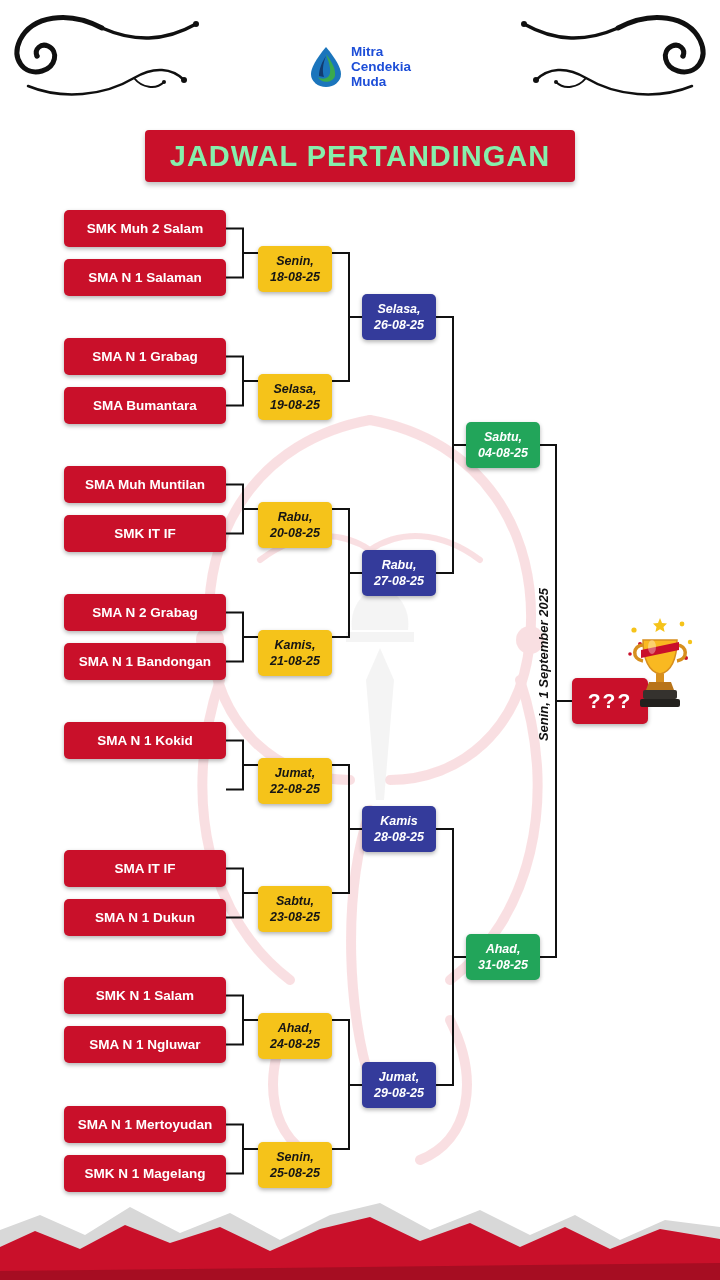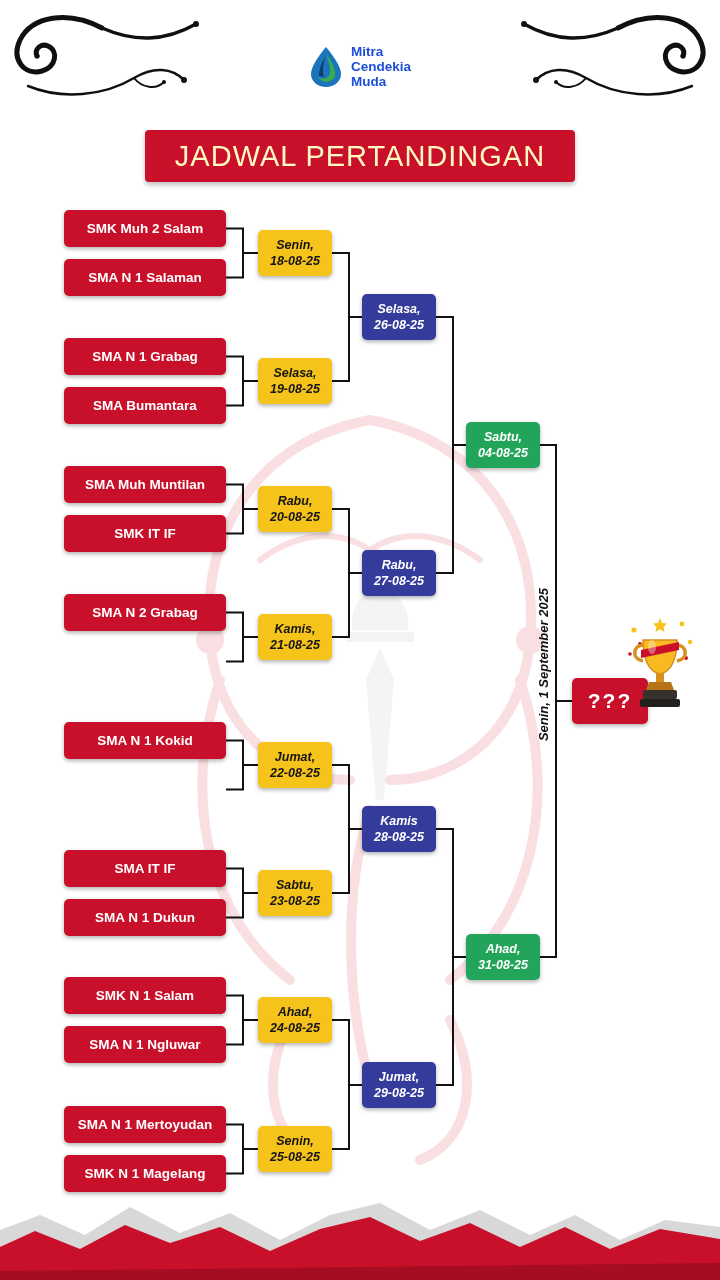--- a/index.html
+++ b/index.html
@@ -3,29 +3,29 @@
 <meta charset="utf-8">
 <style>
   html,body{margin:0;padding:0;}
   .page{position:relative;width:720px;height:1280px;background:#ffffff;overflow:hidden;
         font-family:"Liberation Sans", sans-serif;}
   .flourish{position:absolute;z-index:1;}
   .flourish.right{transform:scaleX(-1);}
   .logo{position:absolute;top:44px;left:50%;transform:translateX(-50%);display:flex;align-items:center;gap:8px;z-index:2;}
   .logo-text{color:#1d4ed8;font-weight:bold;font-size:13.5px;line-height:1.12;}
   .title-banner{position:absolute;left:145px;top:130px;width:430px;height:52px;background:var(--red);
-        color:#fef9c3;display:flex;align-items:center;justify-content:center;font-size:29px;font-weight:normal;
+        color:#86efac;display:flex;align-items:center;justify-content:center;font-size:29px;font-weight:bold;
         letter-spacing:1px;border-radius:4px;box-shadow:0 3px 5px rgba(0,0,0,.25);z-index:2;}
   .watermark{position:absolute;left:140px;top:380px;z-index:0;opacity:.16;}
   .connectors{position:absolute;left:0;top:0;z-index:1;pointer-events:none;}
   .box{position:absolute;display:flex;align-items:center;justify-content:center;border-radius:5px;
         box-shadow:0 2px 4px rgba(0,0,0,.30);z-index:2;text-align:right;}
   .team{left:64px;width:162px;height:37px;background:var(--red);color:#fff;font-size:13.5px;font-weight:bold;}
   .date{width:74px;height:46px;flex-direction:column;font-style:italic;font-size:12.5px;line-height:1.3;font-weight:bold;}
-  .r1{left:258px;background:var(--yellow);color:#151515;}
+  .r1{left:258px;background:var(--yellow);color:#151515;margin-top:16px;}
   .r2{left:362px;background:var(--blue);color:#fff;}
   .sf{left:466px;background:var(--green);color:#fff;}
   .fin{left:572px;top:678px;width:76px;height:46px;background:var(--red);color:#fff;font-size:21px;
         font-weight:bold;letter-spacing:2px;}
   .final-date{position:absolute;left:443px;top:657px;width:200px;text-align:center;transform:rotate(-90deg);
         font-style:italic;font-size:13px;font-weight:bold;color:#111;z-index:2;}
   .trophy{position:absolute;left:624px;top:614px;z-index:3;}
   .tear{position:absolute;left:0;bottom:0;z-index:4;}
 </style>
 </head>
@@ -125,20 +125,23 @@
     </div>
   <div class="box team" style="top:515px">
       <span>SMK IT IF</span>
     </div>
   <div class="box team" style="top:466px">
       <span>SMA Muh Muntilan</span>
     </div>
   <div class="box team" style="top:594px">
       <span>SMA N 2 Grabag</span>
     </div>
+  <div class="box team" style="top:643px">
+      <span>SMA N 1 Bandongan</span>
+    </div>
   <div class="box team" style="top:722px">
       <span>SMA N 1 Kokid</span>
     </div>
   <div class="box team" style="top:850px">
       <span>SMA IT IF</span>
     </div>
   <div class="box team" style="top:899px">
       <span>SMA N 1 Dukun</span>
     </div>
   <div class="box team" style="top:977px">

